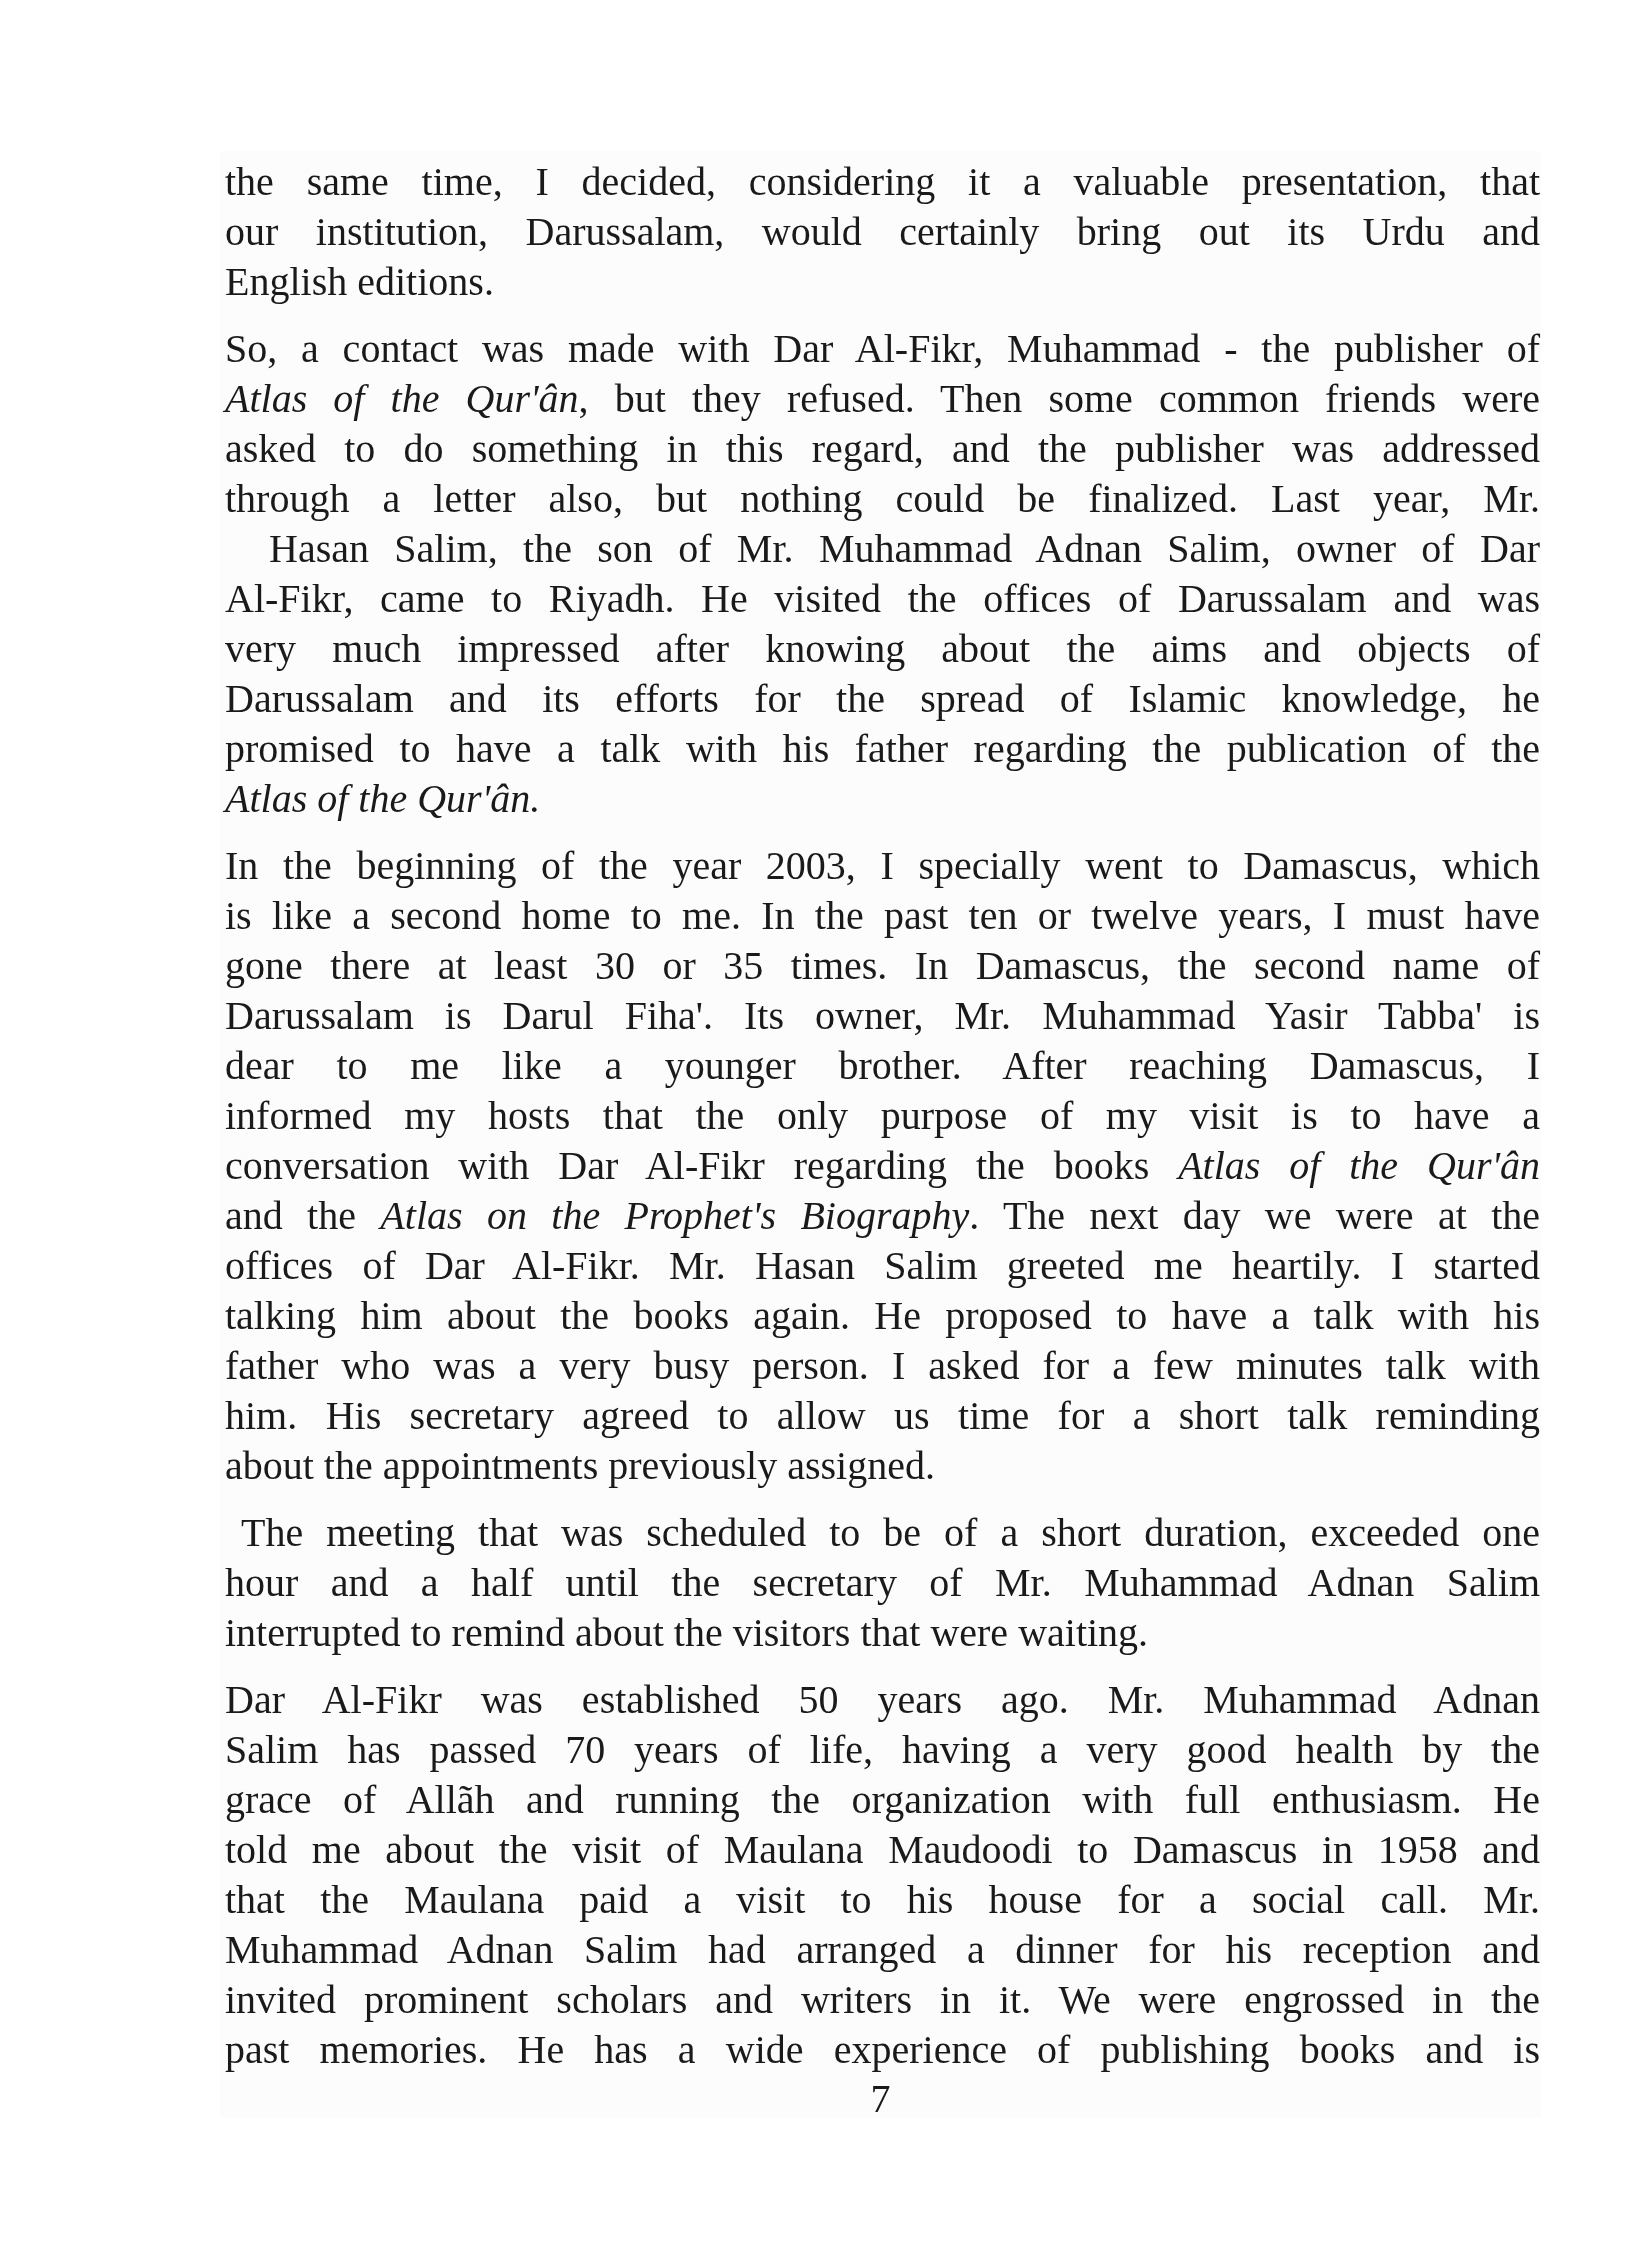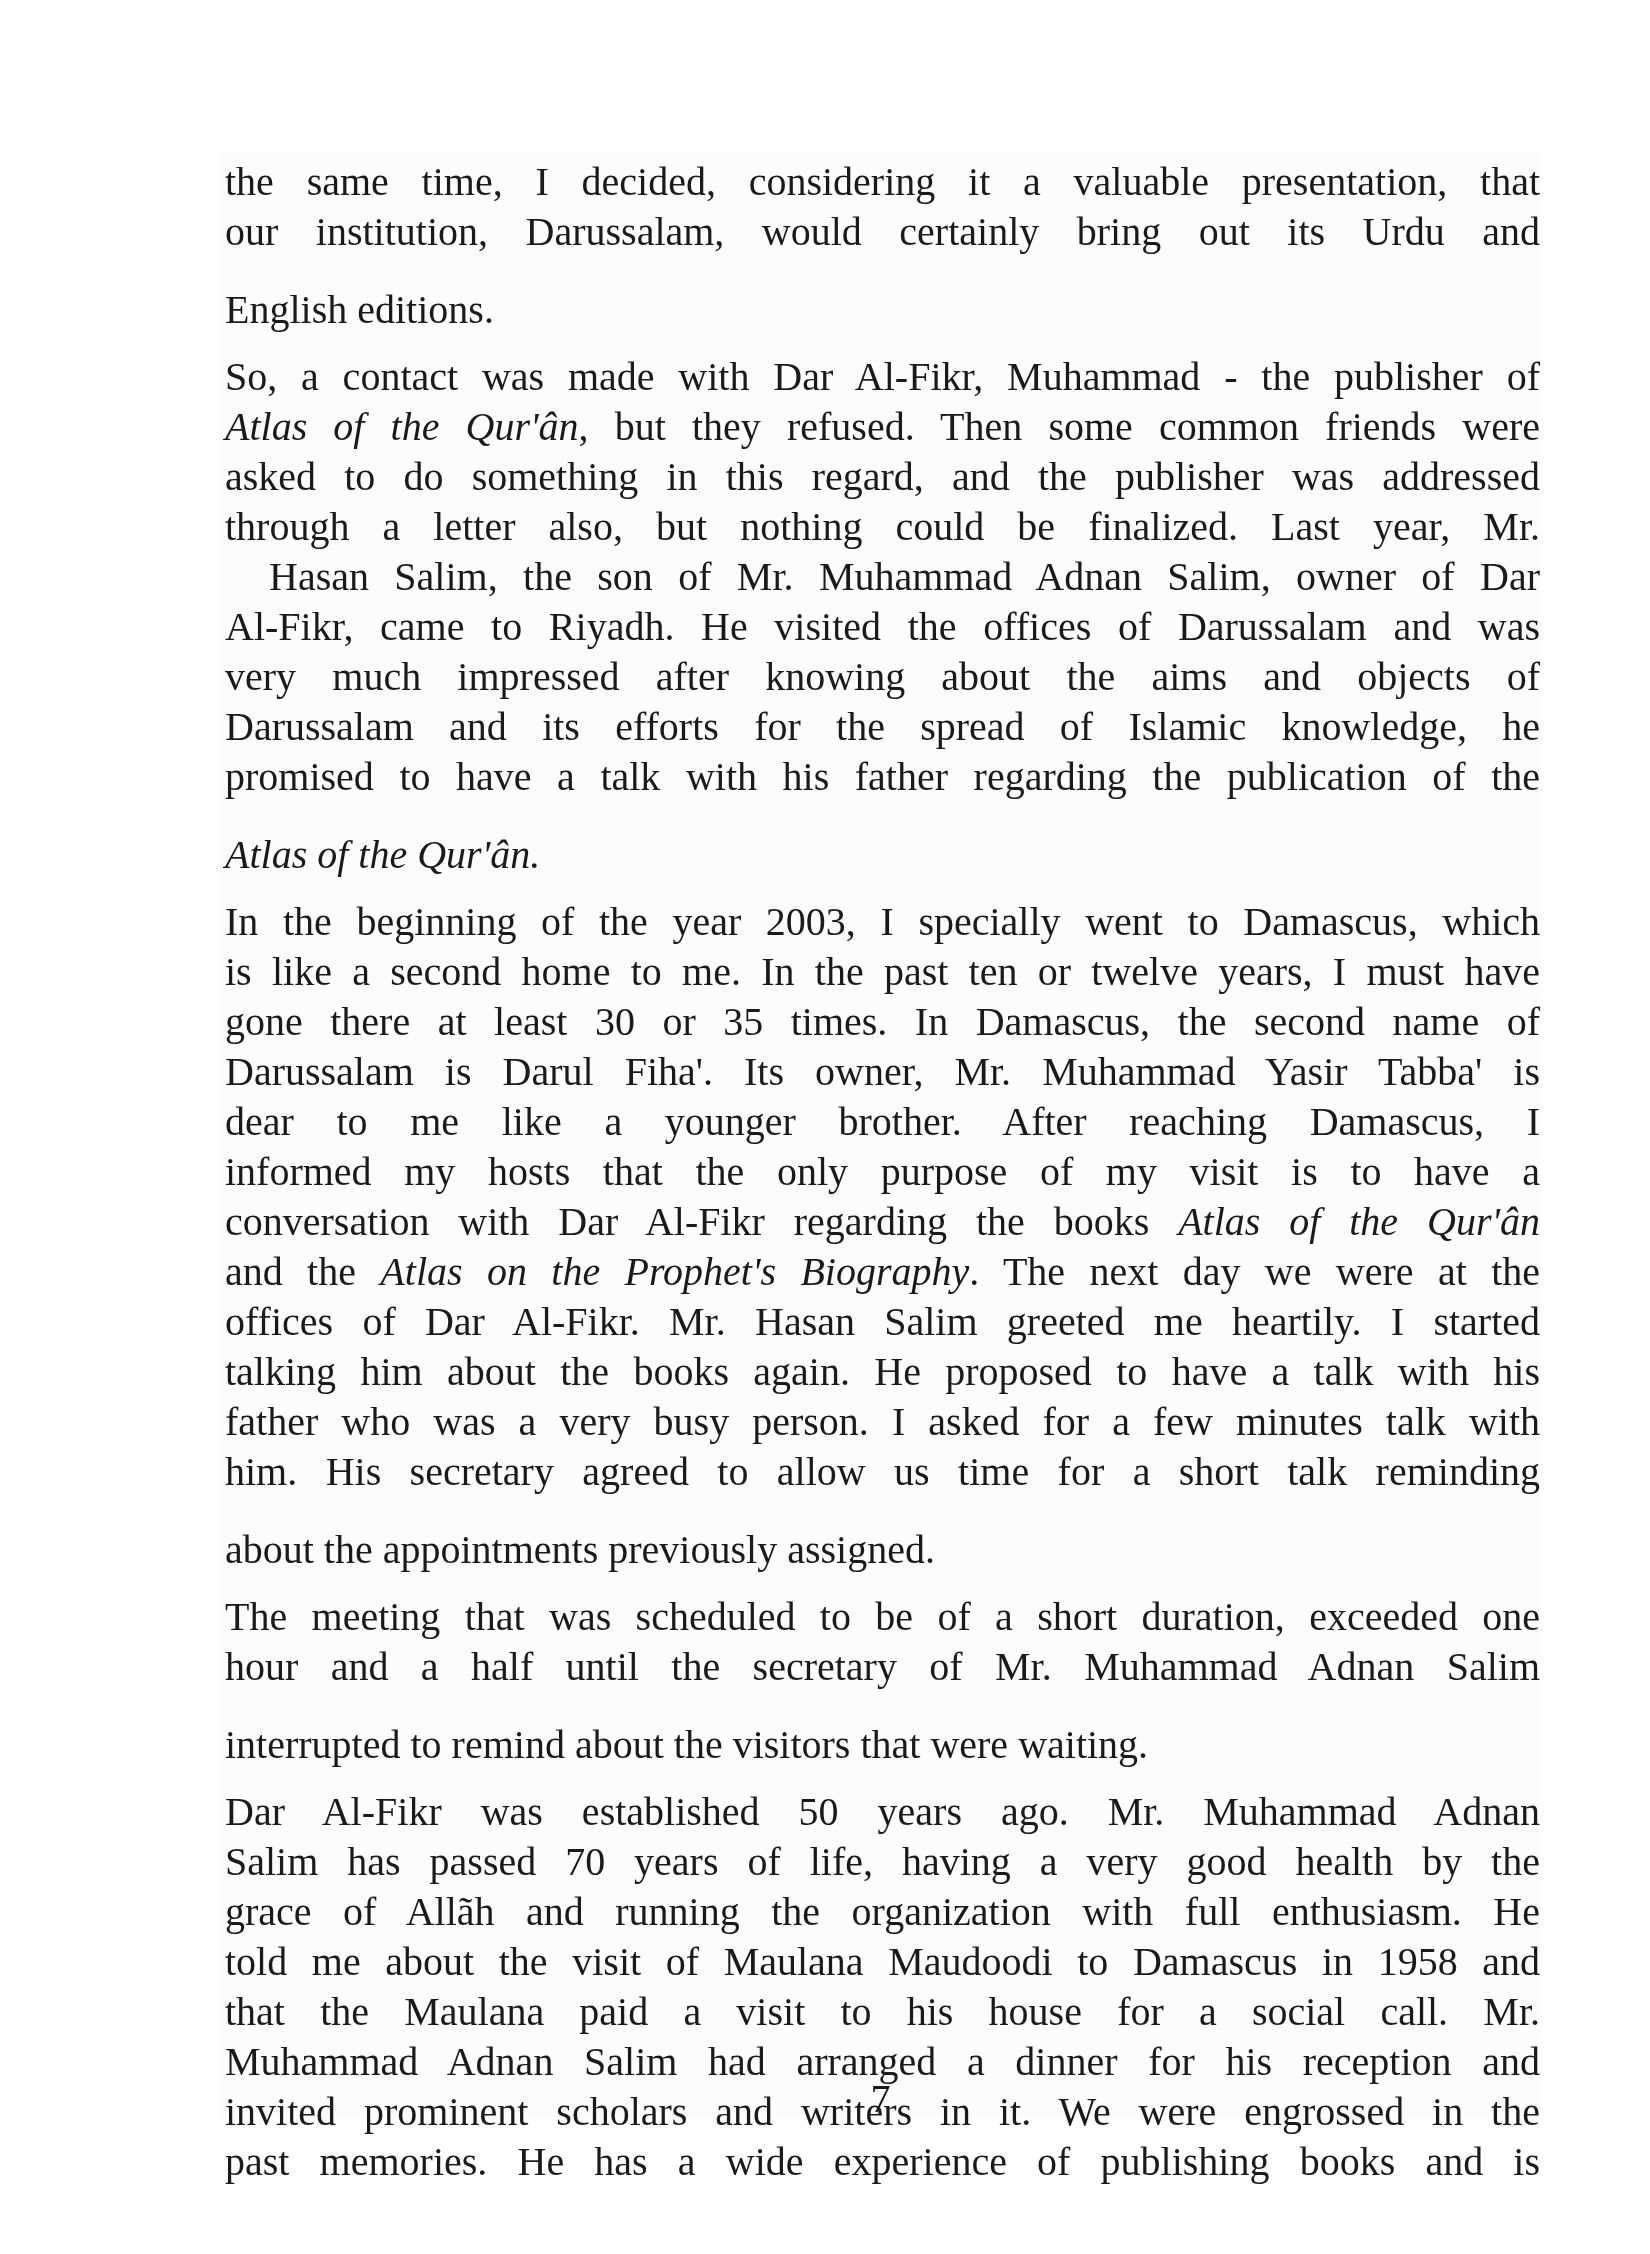--- a/index.html
+++ b/index.html
@@ -44,21 +44,20 @@
   .line {
     display: block;
     white-space: nowrap;
     text-align: justify;
     text-align-last: justify;
     height: 50px;
     overflow: visible;
   }
   .line.last {
     text-align-last: left;
-    margin-top: 28px;
   }
   .line .seg {
     white-space: normal;
   }
   .line .it {
     font-style: italic;
   }
   .page-number {
     position: absolute;
     left: 204px;
@@ -103,21 +102,21 @@
         <div class="line" style="white-space: normal;"><span class="seg">informed my hosts that the only purpose of my visit is to have a</span></div>
         <div class="line" style="white-space: normal;"><span class="seg">conversation with Dar Al-Fikr regarding the books </span><span class="seg it">Atlas of the Qur'ân</span></div>
         <div class="line" style="white-space: normal;"><span class="seg">and the </span><span class="seg it">Atlas on the Prophet's Biography</span><span class="seg">. The next day we were at the</span></div>
         <div class="line" style="white-space: normal;"><span class="seg">offices of Dar Al-Fikr. Mr. Hasan Salim greeted me heartily. I started</span></div>
         <div class="line" style="white-space: normal;"><span class="seg">talking him about the books again. He proposed to have a talk with his</span></div>
         <div class="line" style="white-space: normal;"><span class="seg">father who was a very busy person. I asked for a few minutes talk with</span></div>
         <div class="line" style="white-space: normal;"><span class="seg">him. His secretary agreed to allow us time for a short talk reminding</span></div>
         <div class="line last" style="white-space: normal;"><span class="seg">about the appointments previously assigned.</span></div>
       </div>
       <div class="paragraph">
-        <div class="line" style="white-space: normal;"><span class="seg">The meeting that was scheduled to be of a short duration, exceeded one</span></div>
+        <div class="line" style="white-space: normal; margin-left: 16px;"><span class="seg">The meeting that was scheduled to be of a short duration, exceeded one</span></div>
         <div class="line" style="white-space: normal;"><span class="seg">hour and a half until the secretary of Mr. Muhammad Adnan Salim</span></div>
         <div class="line last" style="white-space: normal;"><span class="seg">interrupted to remind about the visitors that were waiting.</span></div>
       </div>
       <div class="paragraph">
         <div class="line" style="white-space: normal;"><span class="seg">Dar Al-Fikr was established 50 years ago. Mr. Muhammad Adnan</span></div>
         <div class="line" style="white-space: normal;"><span class="seg">Salim has passed 70 years of life, having a very good health by the</span></div>
         <div class="line" style="white-space: normal;"><span class="seg">grace of Allãh and running the organization with full enthusiasm. He</span></div>
         <div class="line" style="white-space: normal;"><span class="seg">told me about the visit of Maulana Maudoodi to Damascus in 1958 and</span></div>
         <div class="line" style="white-space: normal;"><span class="seg">that the Maulana paid a visit to his house for a social call. Mr.</span></div>
         <div class="line" style="white-space: normal;"><span class="seg">Muhammad Adnan Salim had arranged a dinner for his reception and</span></div>

